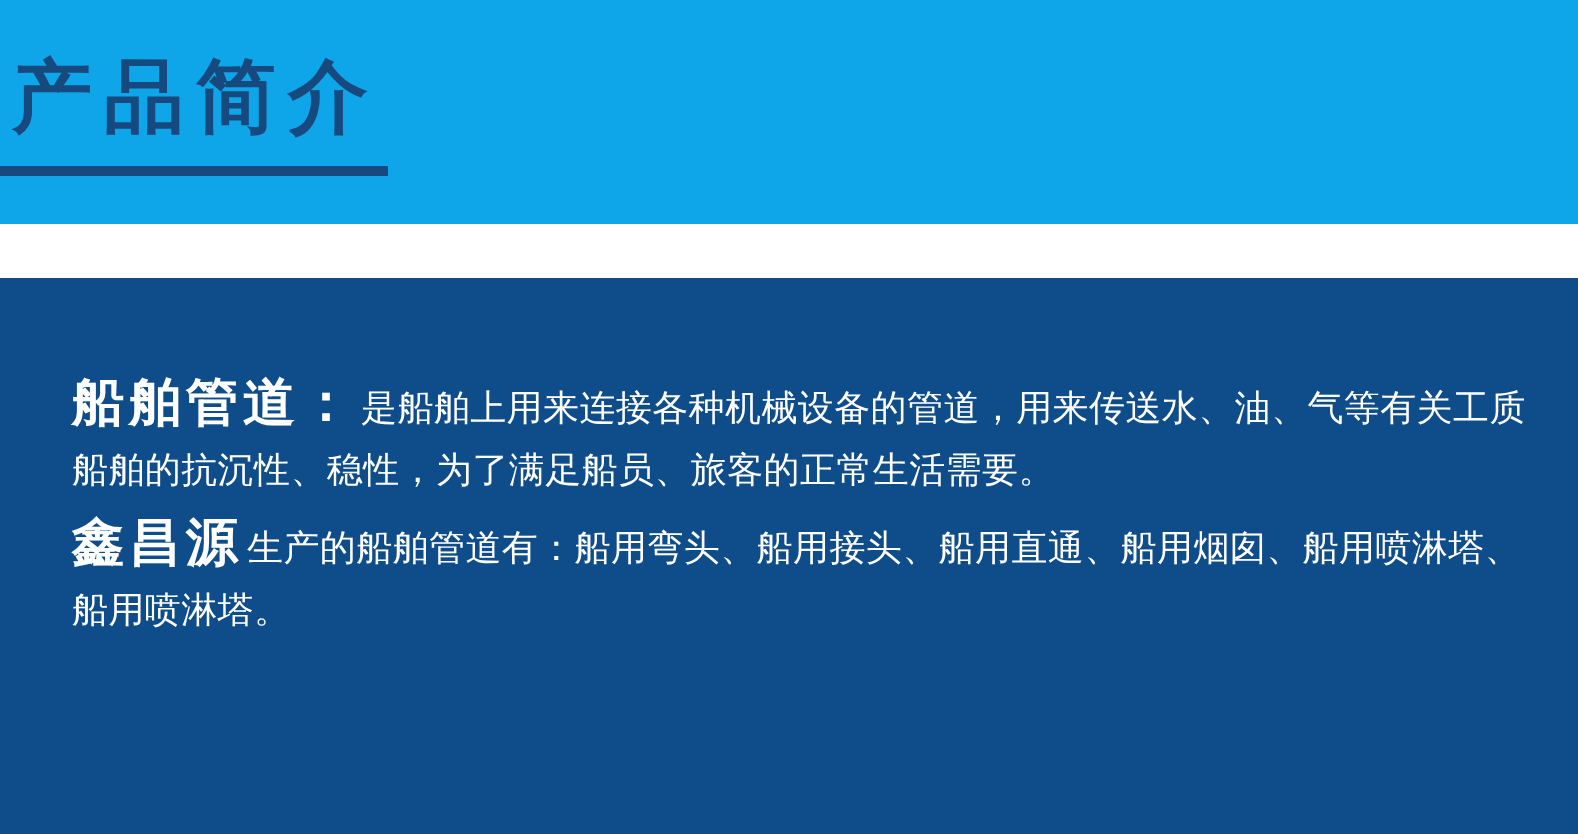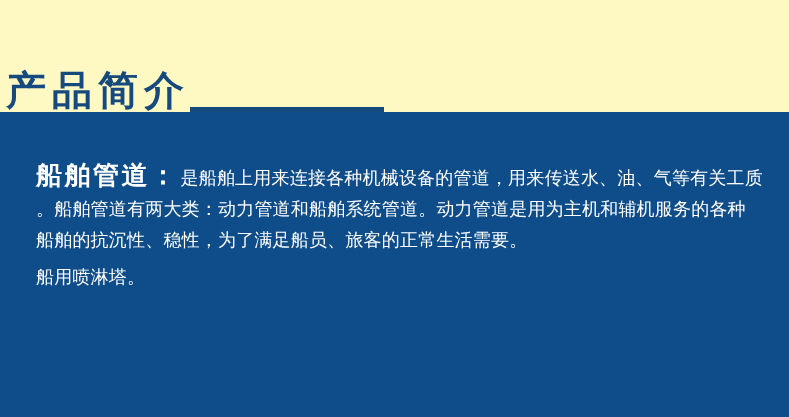--- a/index.html
+++ b/index.html
@@ -15,23 +15,24 @@
   }
   .page {
     width: 789px;
     height: 417px;
     display: flex;
     flex-direction: column;
   }
   .header {
     height: 112px;
     flex: none;
-    background: #fef9c3;
+    background: #0ea5e9;
     display: flex;
-    align-items: flex-end;
+    flex-direction: column;
+    align-items: flex-start;
   }
   .title {
     margin: 27px 0 0 0;
     font-size: 40px;
     line-height: 44px;
     font-weight: 700;
     letter-spacing: 6px;
     padding-left: 6px; 
     color: var(--title-blue, #164a7f);
   }
@@ -40,20 +41,21 @@
     height: 5px;
     margin-top: 12px;
     background: var(--title-blue, #164a7f);
   }
   .panel {
     flex: 1;
     box-sizing: border-box;
     background: var(--panel-blue, #0e4d8a);
     padding: 48px 18px 0 36px;
     color: var(--body-text, #ffffff);
+    margin-top: 27px;
   }
   .para {
     margin: 0;
     font-size: 18px;
     line-height: 31px;
     letter-spacing: 0.2px;
   }
   .para.second {
     margin-top: 6px;
   }
@@ -77,23 +79,25 @@
     <h1 class="title">产品简介</h1>
     <div class="underline"></div>
   </header>
 
   <section class="panel">
 
     <p class="para">
       <span class="line">
         <strong class="lead">船舶管道：</strong><span>是船舶上用来连接各种机械设备的管道，用来传送水、油、气等有关工质</span>
       </span>
-      <span class="line">。船舶管道有两大类：动力管道和船舶系统管道。动力管道是用为主机和辅机服务的各种</span>
       <span class="line">船舶的抗沉性、稳性，为了满足船员、旅客的正常生活需要。</span>
     </p>
 
     <p class="para second">
+      <span class="line">
+        <strong class="lead">鑫昌源</strong><span>生产的船舶管道有：船用弯头、船用接头、船用直通、船用烟囱、船用喷淋塔、</span>
+      </span>
       <span class="line">船用喷淋塔。</span>
     </p>
 
   </section>
 
 </div>
 
 </body></html>

